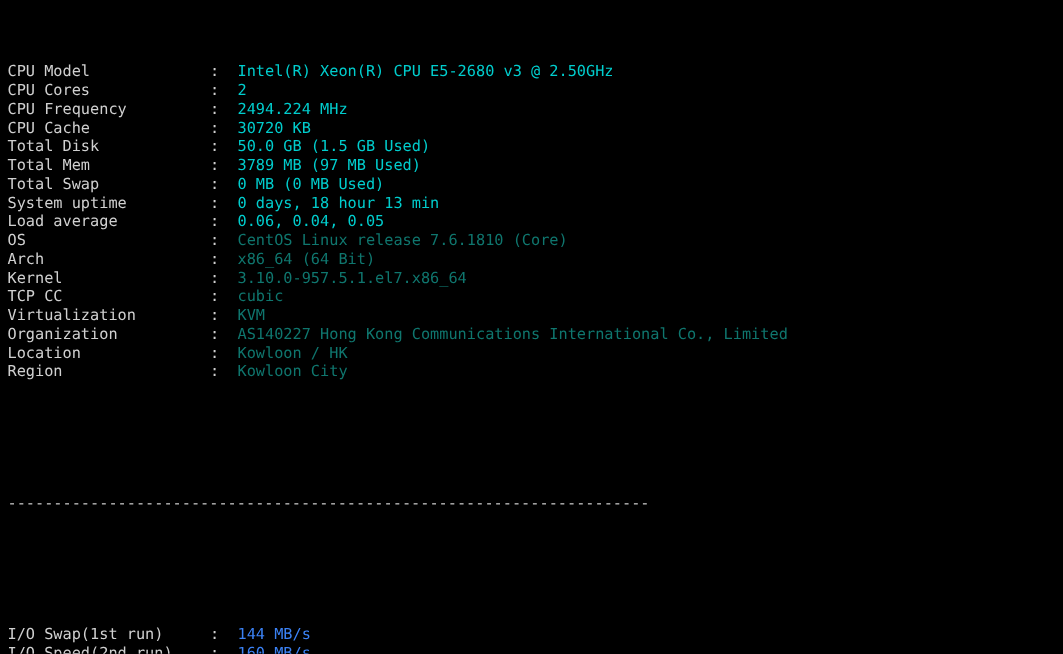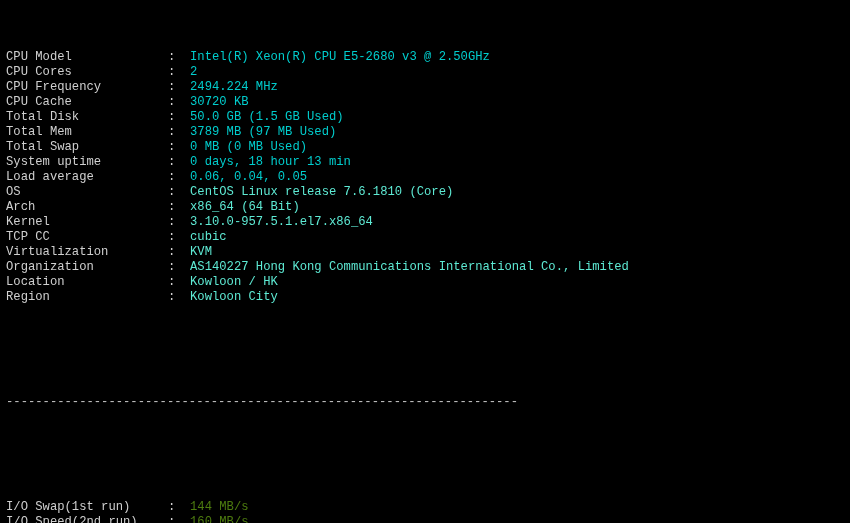--- a/index.html
+++ b/index.html
@@ -13,27 +13,27 @@
     overflow: hidden;
     font-family: "DejaVu Sans Mono", "Liberation Mono", monospace;
     font-size: 12.2px;
     line-height: 15px;
     color: #d8d8d8;
   }
   .term {
     padding: 5px 0 0 6px;
     white-space: pre;
   }
-  .row { display: block; height: 15px; font-family: Liberation Mono, monospace; }
+  .row { display: block; height: 15px; }
 
   .label { color: #d0d0d0; }
   .colon { color: #d0d0d0; }
   .val-cyan   { color: #00cdcd; }
-  .val-green  { color: #5eead4; }
-  .val-yellow { color: #4d7c0f; text-align: right; }
+  .val-green  { color: #0f766e; }
+  .val-yellow { color: #3b82f6; text-align: right; }
   .sep        { color: #c8c8c8; }
 
   .blank { display: block; height: 15px; }
 
   
   .c-label { display: inline-block; width: 162px; }
   .c-colon { display: inline-block; width: 22px; }
 </style>
 </head>
 <body>

